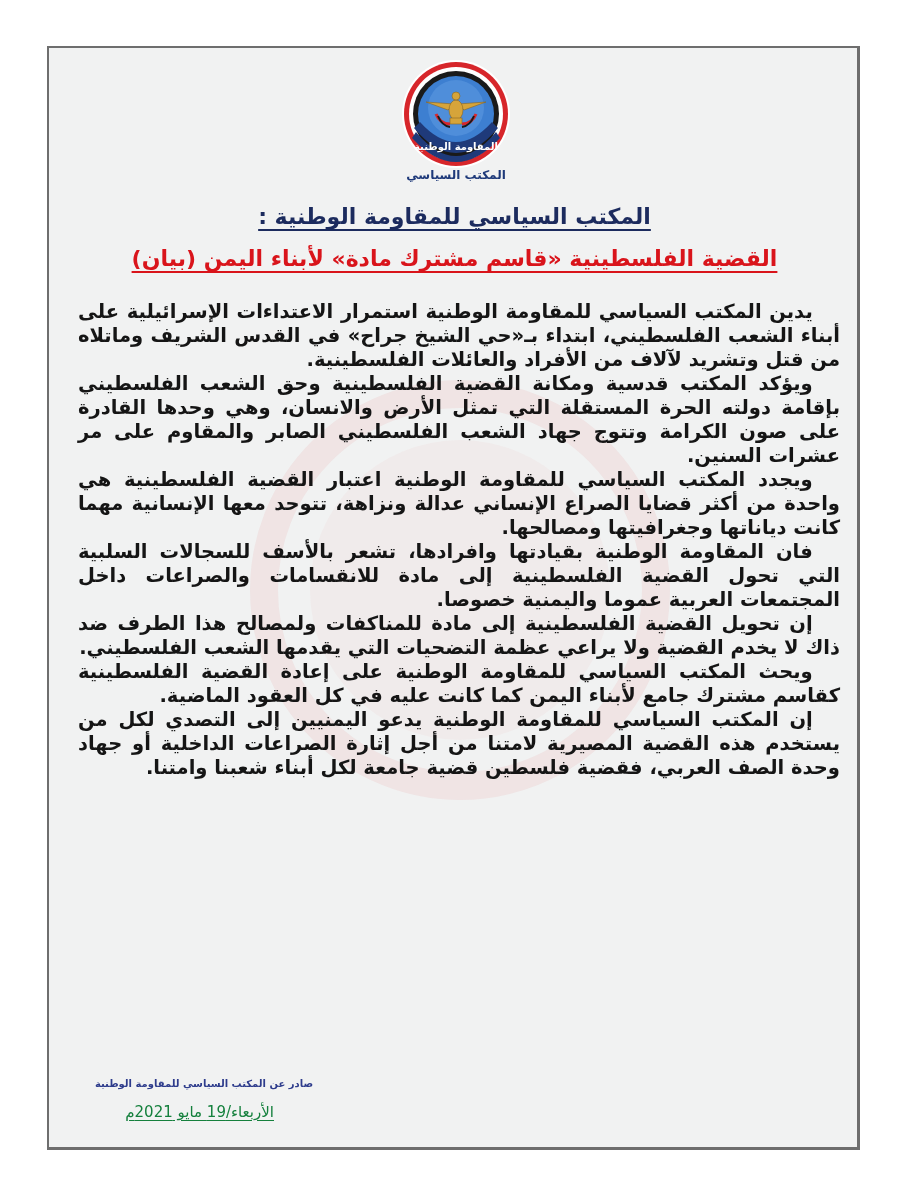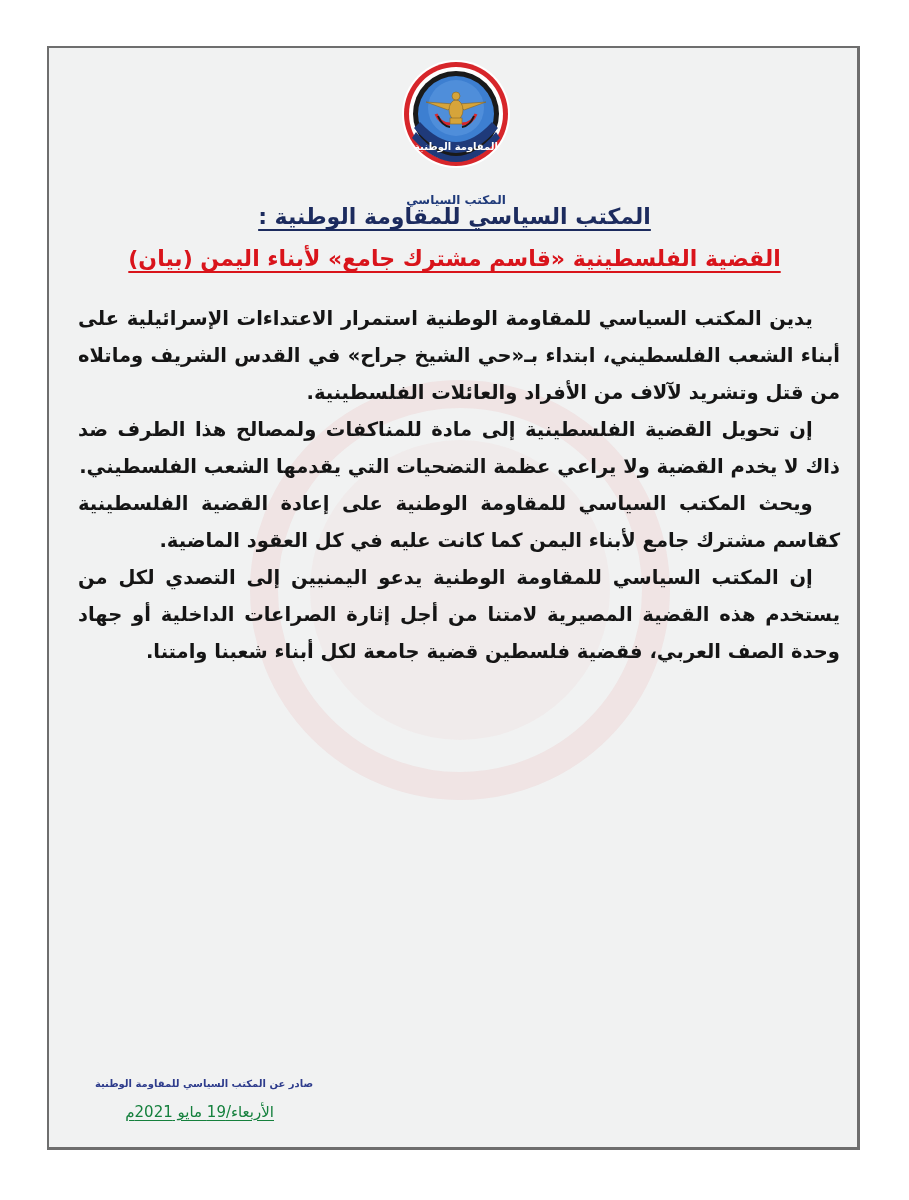--- a/index.html
+++ b/index.html
@@ -21,33 +21,32 @@
     position: absolute; left: 310px; top: 440px; width: 300px; height: 300px;
     border-radius: 50%; background: rgba(230,120,120,0.05);
   }
   .logo {
     position: absolute; left: 396px; top: 58px; width: 120px; height: 120px;
   }
   .logo-text {
     position: absolute; left: 400px; top: 168px; width: 112px; text-align: center;
     font-family: "DejaVu Sans", sans-serif; font-weight: bold; font-size: 12px; color: #1f3a7a;
     direction: rtl;
-    margin-top: 25px;
   }
   .title {
     position: absolute; left: 0; width: 909px; text-align: center; direction: rtl;
     font-weight: bold; text-decoration: underline; text-underline-offset: 5px;
     text-decoration-thickness: 2px;
   }
   .title-1 { top: 204px; font-size: 22px; color: #1c2b5e; }
   .title-2 { top: 246px; font-size: 22px; color: #d9141b; }
   .body {
     position: absolute; left: 78px; width: 762px; top: 300px; direction: rtl;
     text-align: justify; font-weight: bold; color: #151515;
-    font-family: "DejaVu Sans", sans-serif; font-size: 19.5px; line-height: 37px;
+    font-family: "DejaVu Sans", sans-serif; font-size: 19.5px; line-height: 24px;
   }
   .body p { margin: 0; text-indent: 1.4em; }
   .sig {
     position: absolute; left: 84px; top: 1078px; width: 240px; direction: rtl; text-align: center;
     font-weight: bold; color: #2e3c8c; font-size: 10px;
   }
   .date {
     position: absolute; left: 84px; top: 1103px; width: 190px; direction: rtl; text-align: right;
     color: #15803d; font-size: 15px; text-decoration: underline; text-underline-offset: 3px;
   }
@@ -77,23 +76,26 @@
   </g>
   <path d="M40 56 Q44 66 54 66" stroke="#d7262b" stroke-width="3" fill="none"></path>
   <path d="M80 56 Q76 66 66 66" stroke="#d7262b" stroke-width="3" fill="none"></path>
   <path d="M42 58 Q46 68 54 69" stroke="#1a1a1a" stroke-width="2" fill="none"></path>
   <path d="M78 58 Q74 68 66 69" stroke="#1a1a1a" stroke-width="2" fill="none"></path>
   <text x="60" y="92" text-anchor="middle" font-size="10" font-weight="bold" fill="#ffffff" font-family="DejaVu Sans, sans-serif">المقاومة الوطنية</text>
 </svg>
 <div class="logo-text">المكتب السياسي</div>
 
 <div class="title title-1">المكتب السياسي للمقاومة الوطنية :</div>
-<div class="title title-2">القضية الفلسطينية «قاسم مشترك جامع» لأبناء اليمن (بيان)</div>
+<div class="title title-2">القضية الفلسطينية «قاسم مشترك مادة» لأبناء اليمن (بيان)</div>
 
 <div class="body">
   <p>يدين المكتب السياسي للمقاومة الوطنية استمرار الاعتداءات الإسرائيلية على أبناء الشعب الفلسطيني، ابتداء بـ«حي الشيخ جراح» في القدس الشريف وماتلاه من قتل وتشريد لآلاف من الأفراد والعائلات الفلسطينية.</p>
+  <p>ويؤكد المكتب قدسية ومكانة القضية الفلسطينية وحق الشعب الفلسطيني بإقامة دولته الحرة المستقلة التي تمثل الأرض والانسان، وهي وحدها القادرة على صون الكرامة وتتوج جهاد الشعب الفلسطيني الصابر والمقاوم على مر عشرات السنين.</p>
+  <p>ويجدد المكتب السياسي للمقاومة الوطنية اعتبار القضية الفلسطينية هي واحدة من أكثر قضايا الصراع الإنساني عدالة ونزاهة، تتوحد معها الإنسانية مهما كانت دياناتها وجغرافيتها ومصالحها.</p>
+  <p>فان المقاومة الوطنية بقيادتها وافرادها، تشعر بالأسف للسجالات السلبية التي تحول القضية الفلسطينية إلى مادة للانقسامات والصراعات داخل المجتمعات العربية عموما واليمنية خصوصا.</p>
   <p>إن تحويل القضية الفلسطينية إلى مادة للمناكفات ولمصالح هذا الطرف ضد ذاك لا يخدم القضية ولا يراعي عظمة التضحيات التي يقدمها الشعب الفلسطيني.</p>
   <p>ويحث المكتب السياسي للمقاومة الوطنية على إعادة القضية الفلسطينية كقاسم مشترك جامع لأبناء اليمن كما كانت عليه في كل العقود الماضية.</p>
   <p>إن المكتب السياسي للمقاومة الوطنية يدعو اليمنيين إلى التصدي لكل من يستخدم هذه القضية المصيرية لامتنا من أجل إثارة الصراعات الداخلية أو جهاد وحدة الصف العربي، فقضية فلسطين قضية جامعة لكل أبناء شعبنا وامتنا.</p>
 </div>
 
 <div class="sig">صادر عن المكتب السياسي للمقاومة الوطنية</div>
 <div class="date">الأربعاء/19 مايو 2021م</div>
 
 </body></html>

